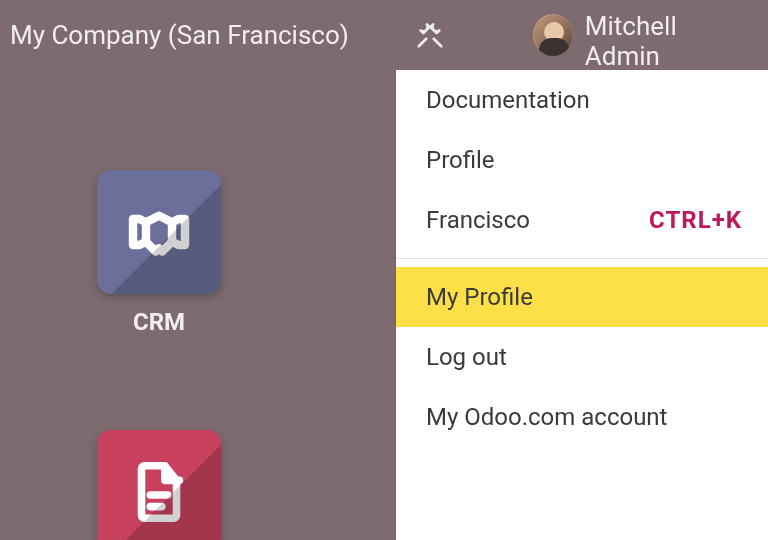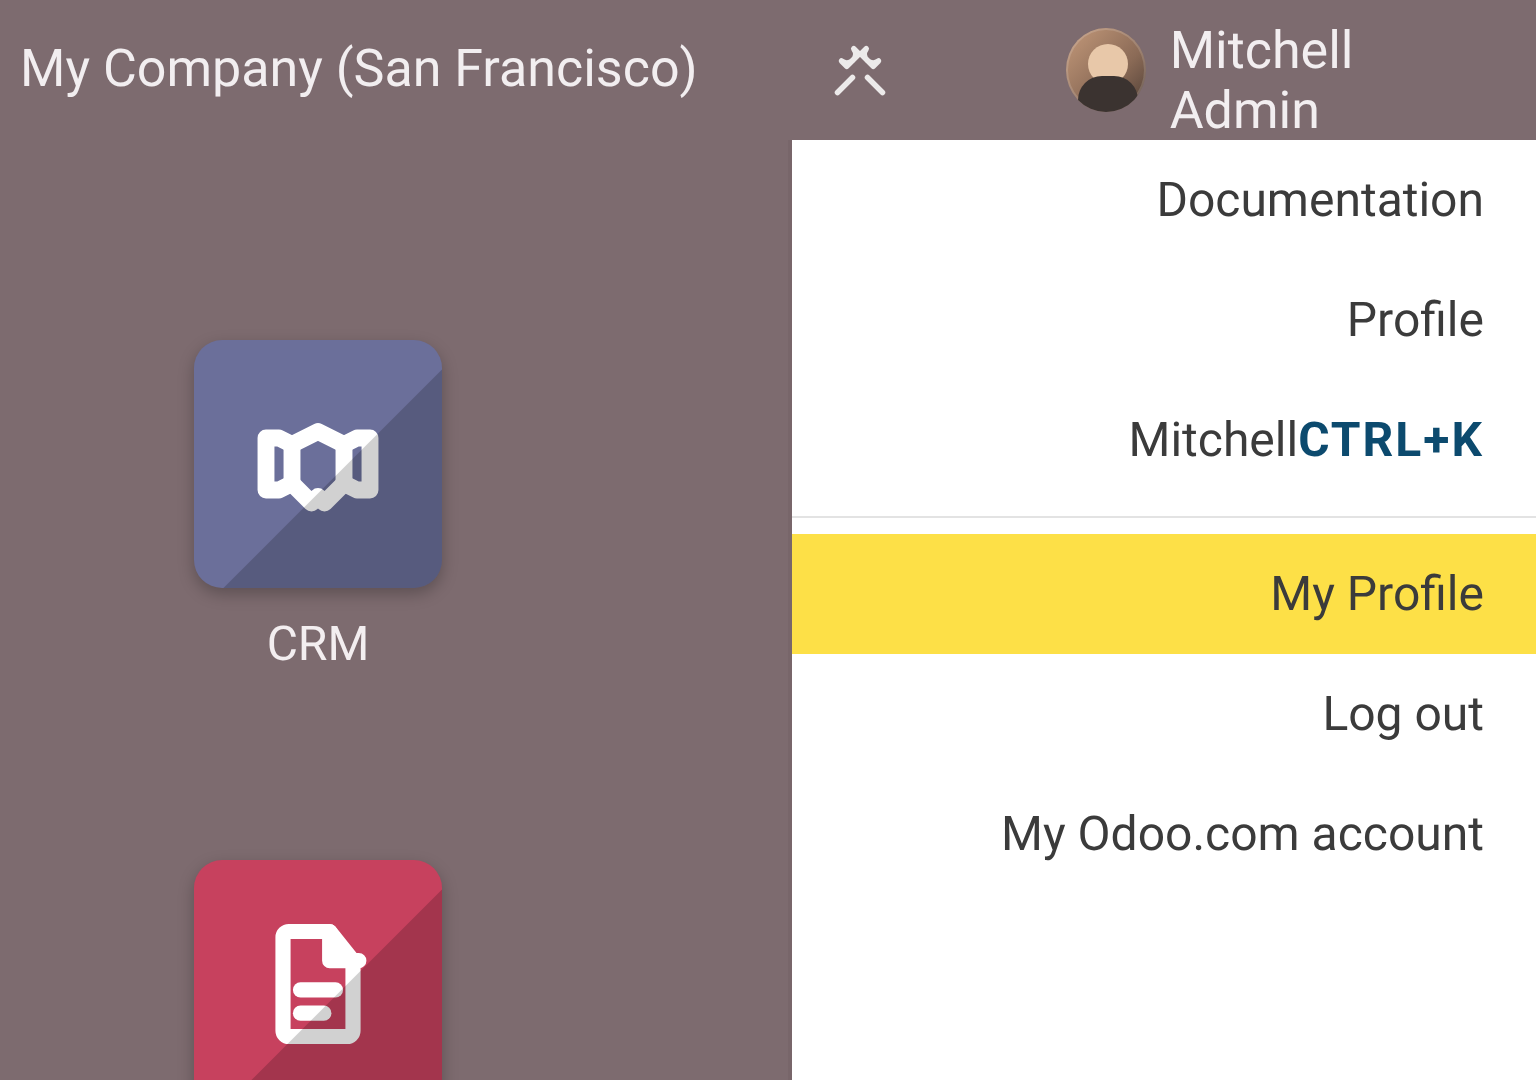--- a/index.html
+++ b/index.html
@@ -85,20 +85,21 @@
     left:38px; top:48px;
     width:180px;height:180px;
     background: rgba(0,0,0,.18);
     transform: rotate(45deg);
     pointer-events:none;
   }
   .tile-label {
     margin-top: 14px;
     font-size: 24px;
     color:#f3eef0;
+    font-weight:bold;
   }
   .crm-bg   { background:#6b6f9a; }
   .doc-bg   { background:#c7415e; }
 
   
   .menu {
     position:absolute;
     right:0; top:70px;
     width: 372px;
     bottom:0;
@@ -107,23 +108,23 @@
     font-size:24px;
     box-shadow: -2px 0 0 rgba(0,0,0,.04);
     z-index: 50;
   }
   .menu-item {
     display:flex; align-items:center;
     padding: 16px 26px 16px 30px;
     cursor:pointer;
   }
   .menu-item.hover { background:#fde047; }
-  .menu-item .mi-label { flex:1;text-align:right; }
+  .menu-item .mi-label { flex:1; }
   .menu-item .mi-extra {
-    font-weight:700; color:#0c4a6e; letter-spacing:1px;
+    font-weight:700; color:#be185d; letter-spacing:1px;
   }
   .menu-sep {
     height:1px; background:#e3e3e3; margin: 8px 0;
   }
   .toggle {
     width: 52px; height:26px; border-radius:13px;
     background:#d8d8d8;
     position:relative;
   }
   .toggle::after{
@@ -183,21 +184,21 @@
 </div>
 
 <div class="menu">
   <div class="menu-item">
     <span class="mi-label">Documentation</span>
   </div>
   <div class="menu-item">
     <span class="mi-label">Profile</span>
   </div>
   <div class="menu-item">
-    <span class="mi-label">Mitchell</span>
+    <span class="mi-label">Francisco</span>
     <span class="mi-extra">CTRL+K</span>
   </div>
   <div class="menu-sep"></div>
   <div class="menu-item hover">
     <span class="mi-label">My Profile</span>
   </div>
   <div class="menu-item">
     <span class="mi-label">Log out</span>
   </div>
   <div class="menu-item">

